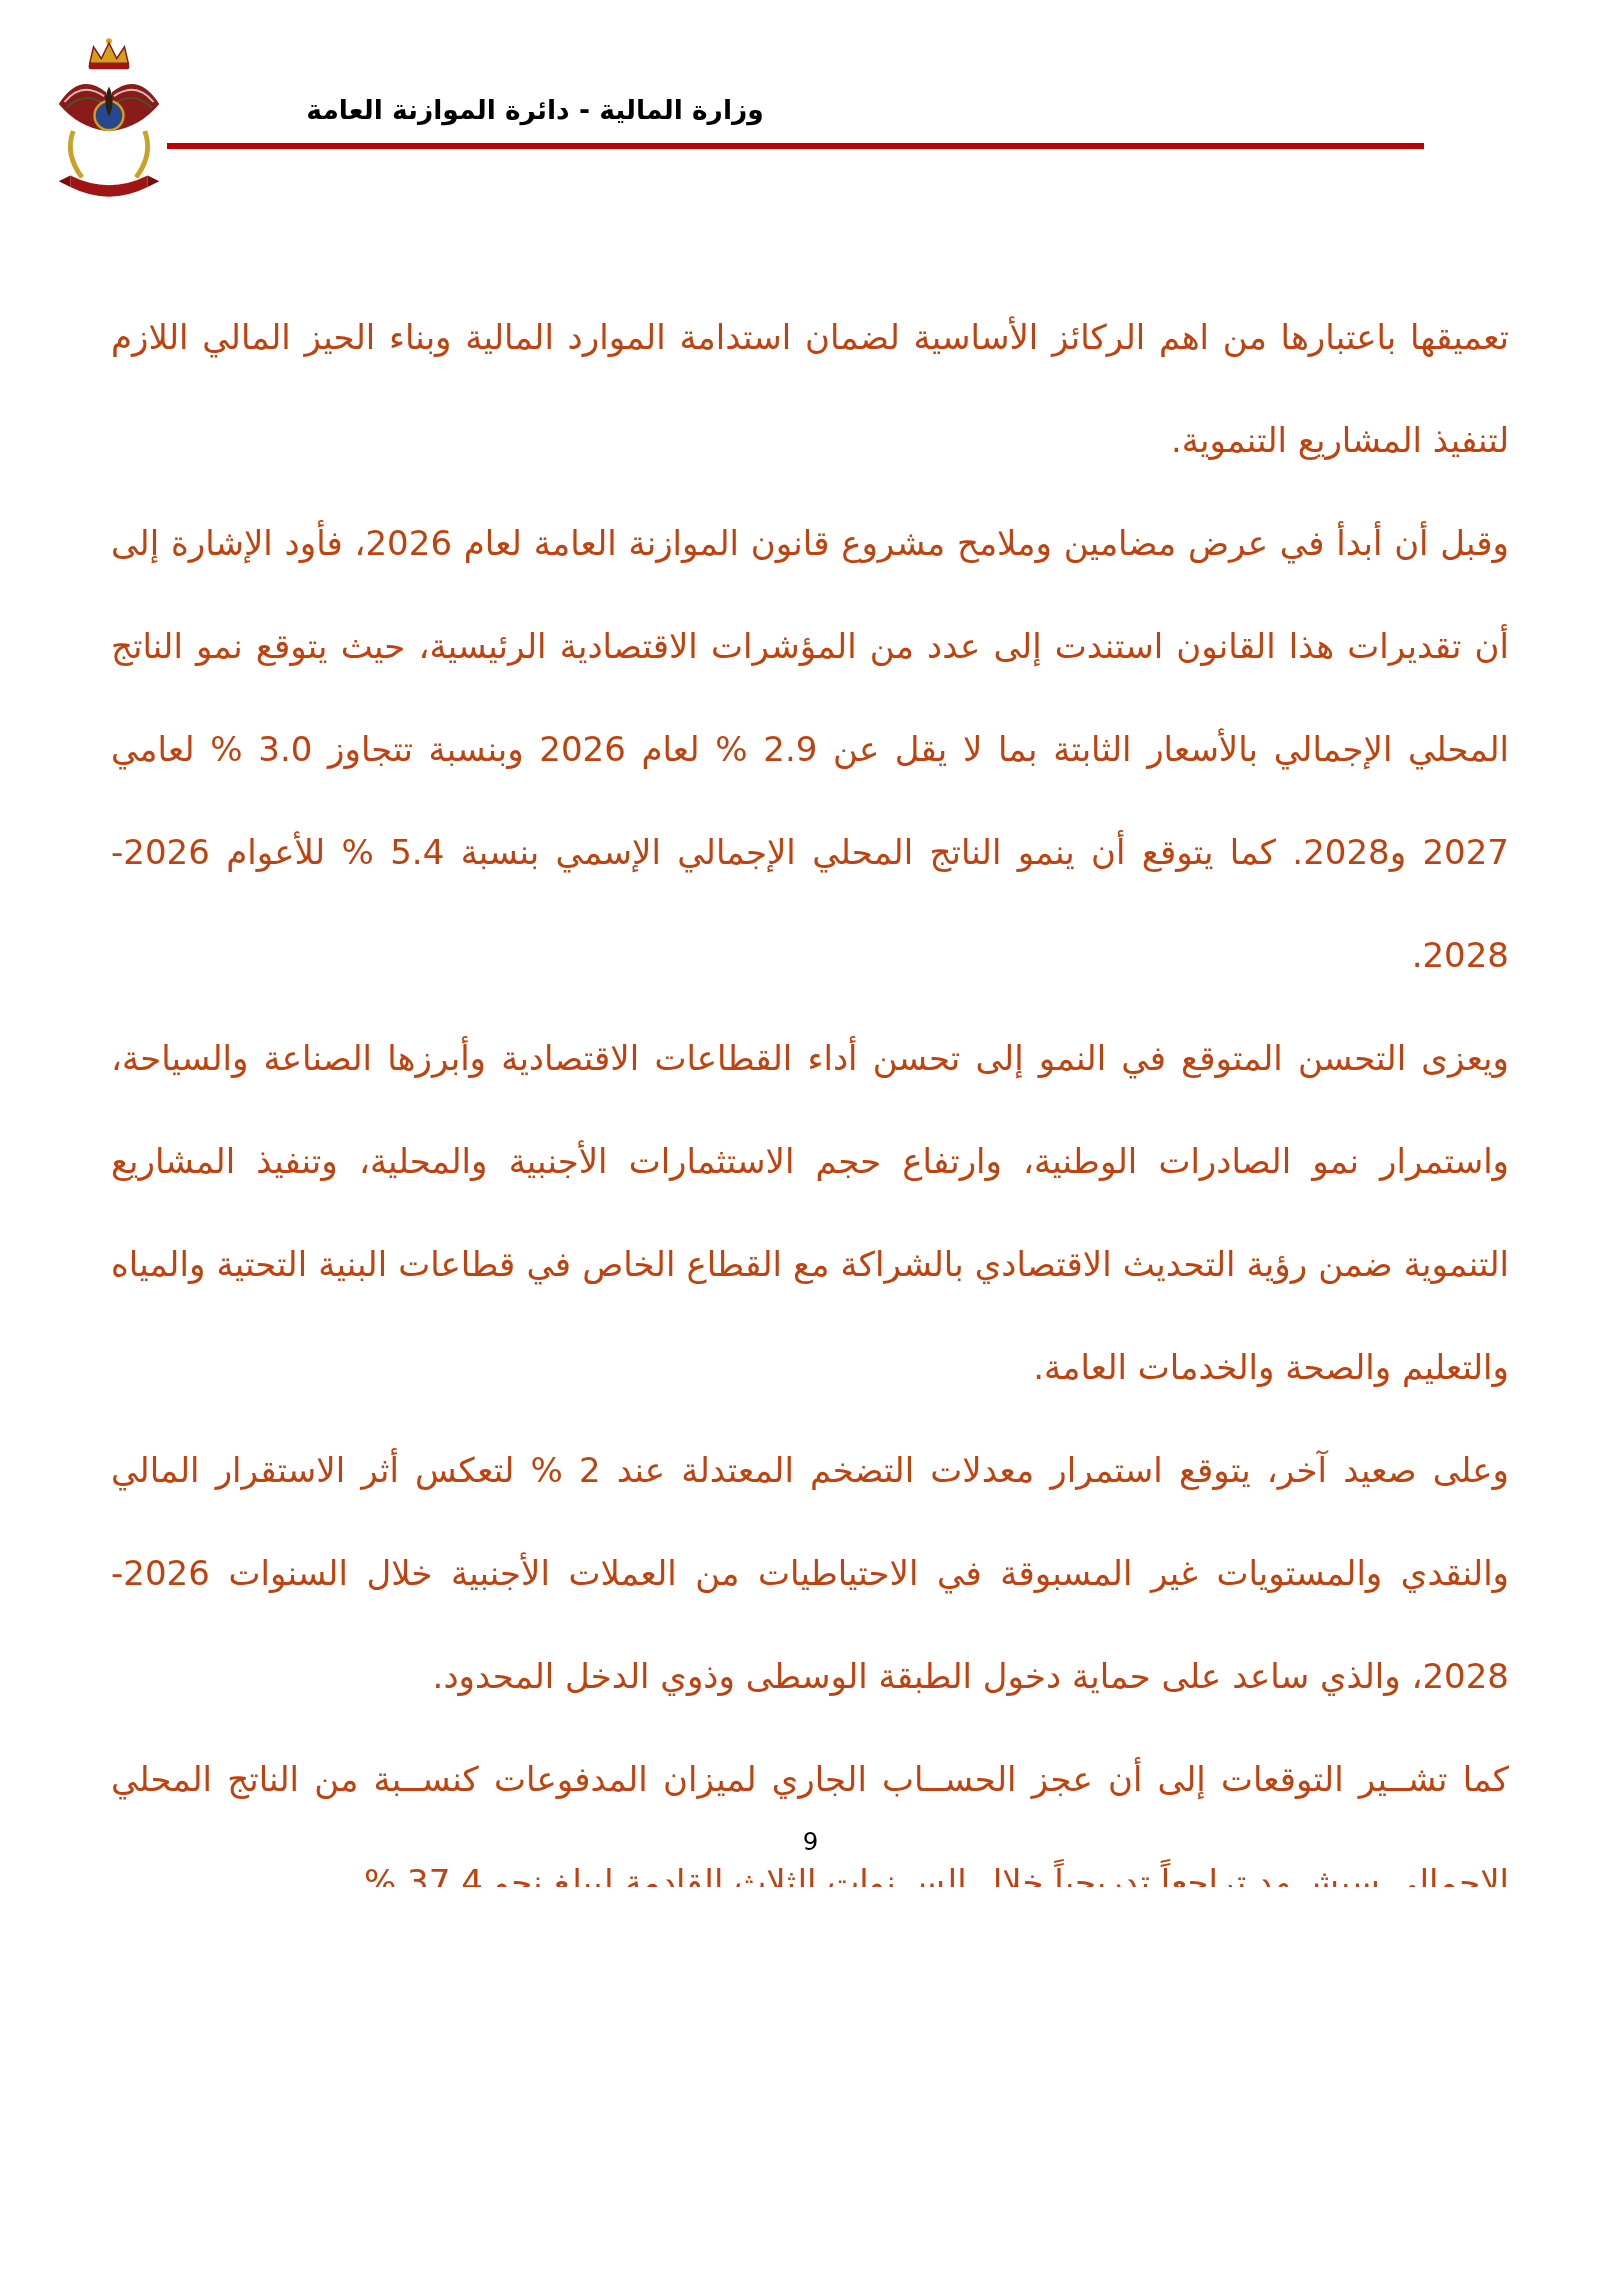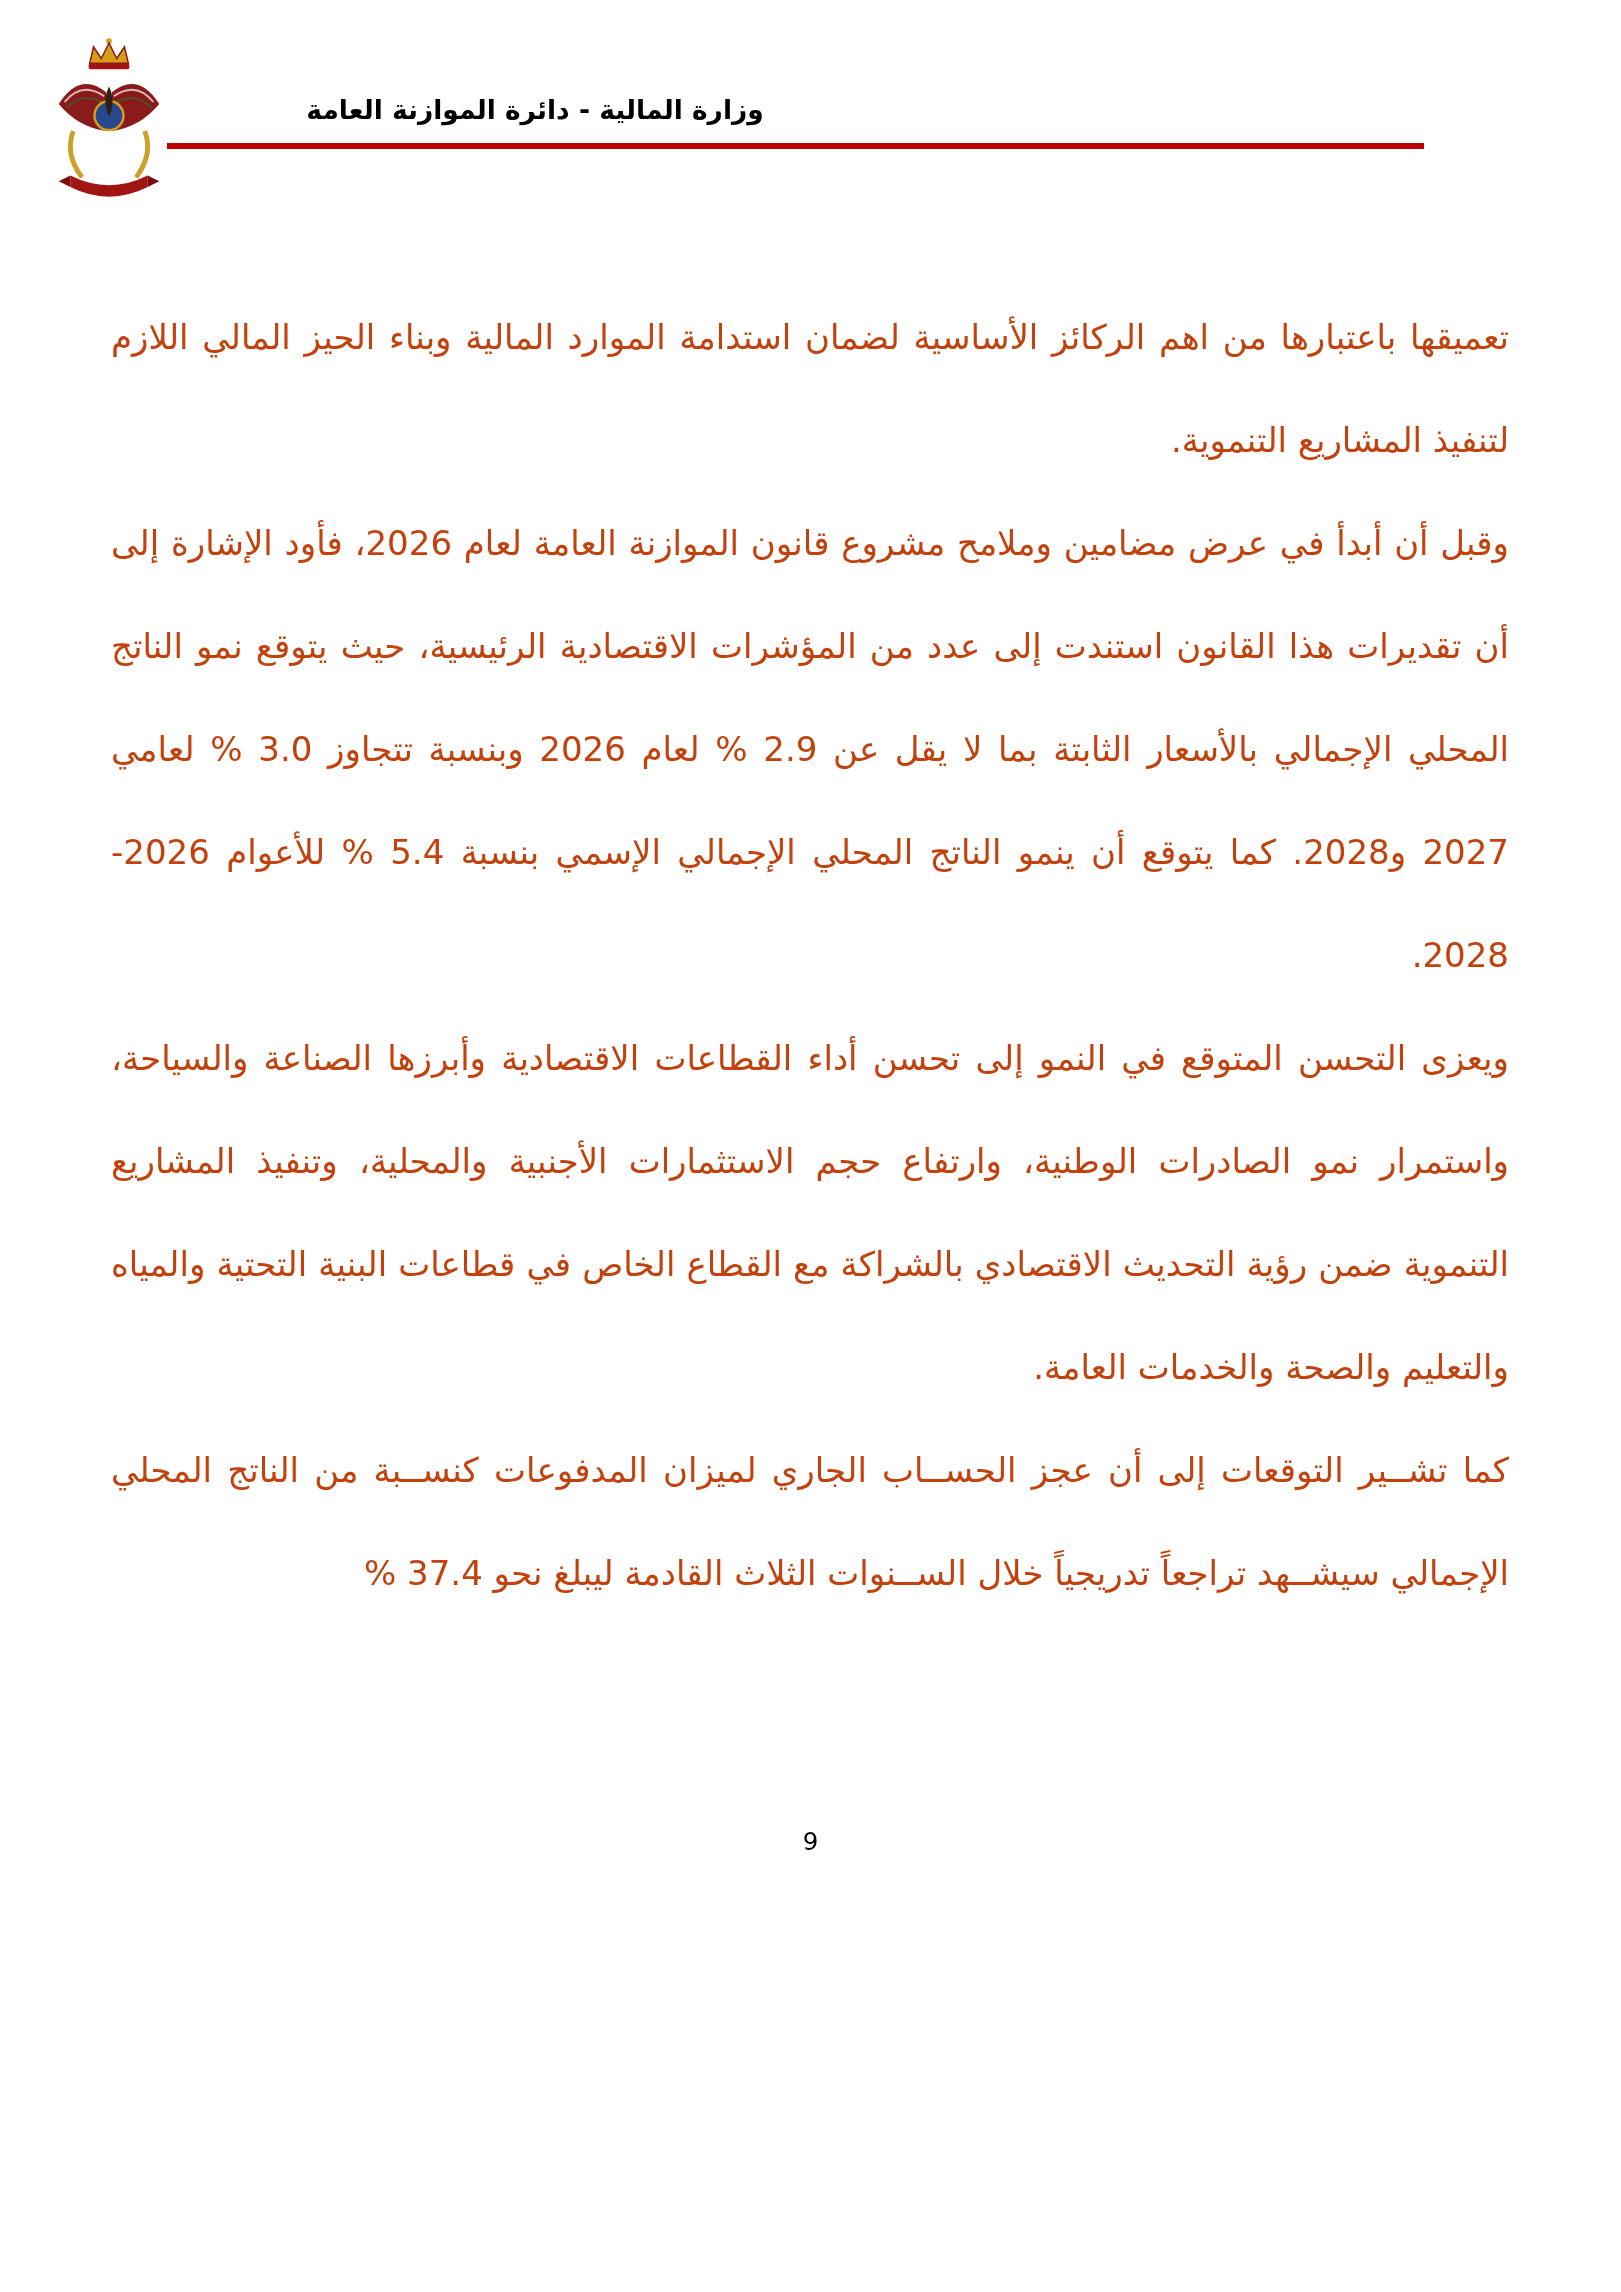--- a/index.html
+++ b/index.html
@@ -119,20 +119,21 @@
 
     <div class="header-title">وزارة المالية - دائرة الموازنة العامة</div>
 
     <div class="header-rule"></div>
   </header>
 
   <main class="body-text">
     <p>تعميقها باعتبارها من اهم الركائز الأساسية لضمان استدامة الموارد المالية وبناء الحيز المالي اللازم لتنفيذ المشاريع التنموية.</p>
     <p>وقبل أن أبدأ في عرض مضامين وملامح مشروع قانون الموازنة العامة لعام 2026، فأود الإشارة إلى أن تقديرات هذا القانون استندت إلى عدد من المؤشرات الاقتصادية الرئيسية، حيث يتوقع نمو الناتج المحلي الإجمالي بالأسعار الثابتة بما لا يقل عن 2.9 % لعام 2026 وبنسبة تتجاوز 3.0 % لعامي 2027 و2028. كما يتوقع أن ينمو الناتج المحلي الإجمالي الإسمي بنسبة 5.4 % للأعوام 2026- 2028.</p>
     <p>ويعزى التحسن المتوقع في النمو إلى تحسن أداء القطاعات الاقتصادية وأبرزها الصناعة والسياحة، واستمرار نمو الصادرات الوطنية، وارتفاع حجم الاستثمارات الأجنبية والمحلية، وتنفيذ المشاريع التنموية ضمن رؤية التحديث الاقتصادي بالشراكة مع القطاع الخاص في قطاعات البنية التحتية والمياه والتعليم والصحة والخدمات العامة.</p>
+    <p>وعلى صعيد آخر، يتوقع استمرار معدلات التضخم المعتدلة عند 2 % لتعكس أثر الاستقرار المالي والنقدي والمستويات غير المسبوقة في الاحتياطيات من العملات الأجنبية خلال السنوات 2026-2028، والذي ساعد على حماية دخول الطبقة الوسطى وذوي الدخل المحدود.</p>
     <p>كما تشــير التوقعات إلى أن عجز الحســاب الجاري لميزان المدفوعات كنســبة من الناتج المحلي الإجمالي سيشــهد تراجعاً تدريجياً خلال الســنوات الثلاث القادمة ليبلغ نحو 37.4 %</p>
   </main>
 
   <footer class="page-footer">
     <span class="page-number">9</span>
   </footer>
 
 </div>
 
 

